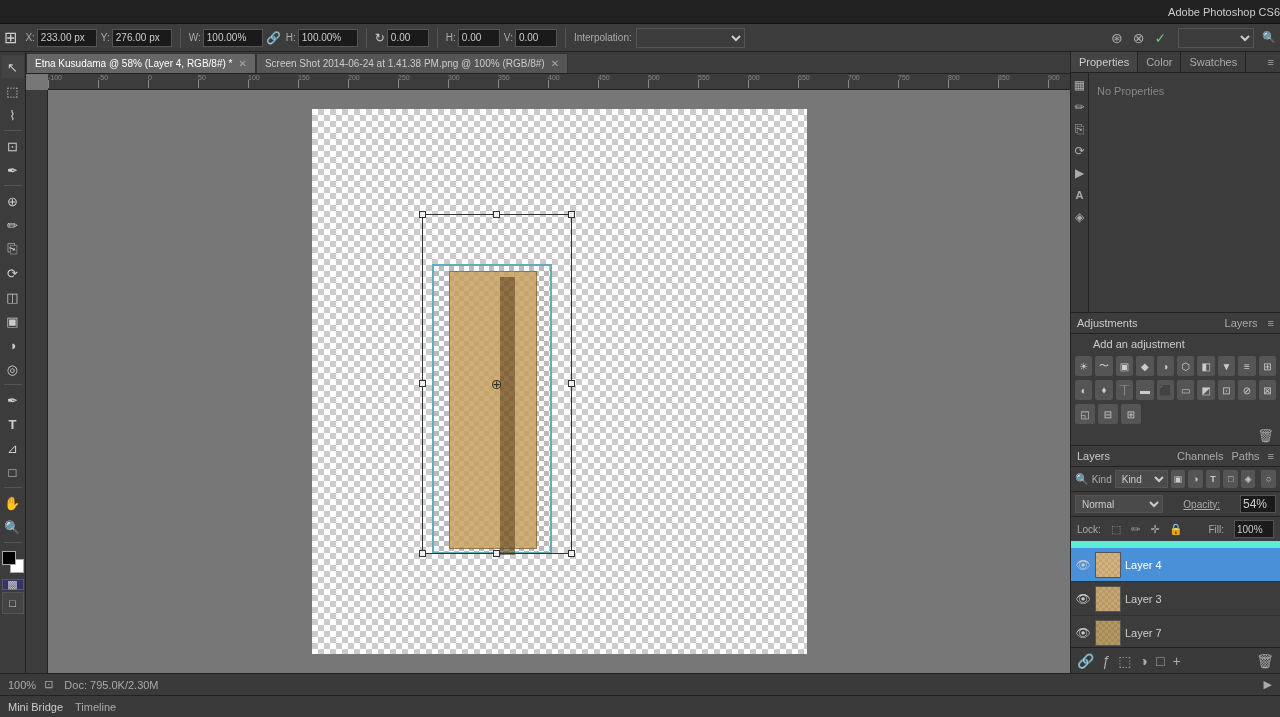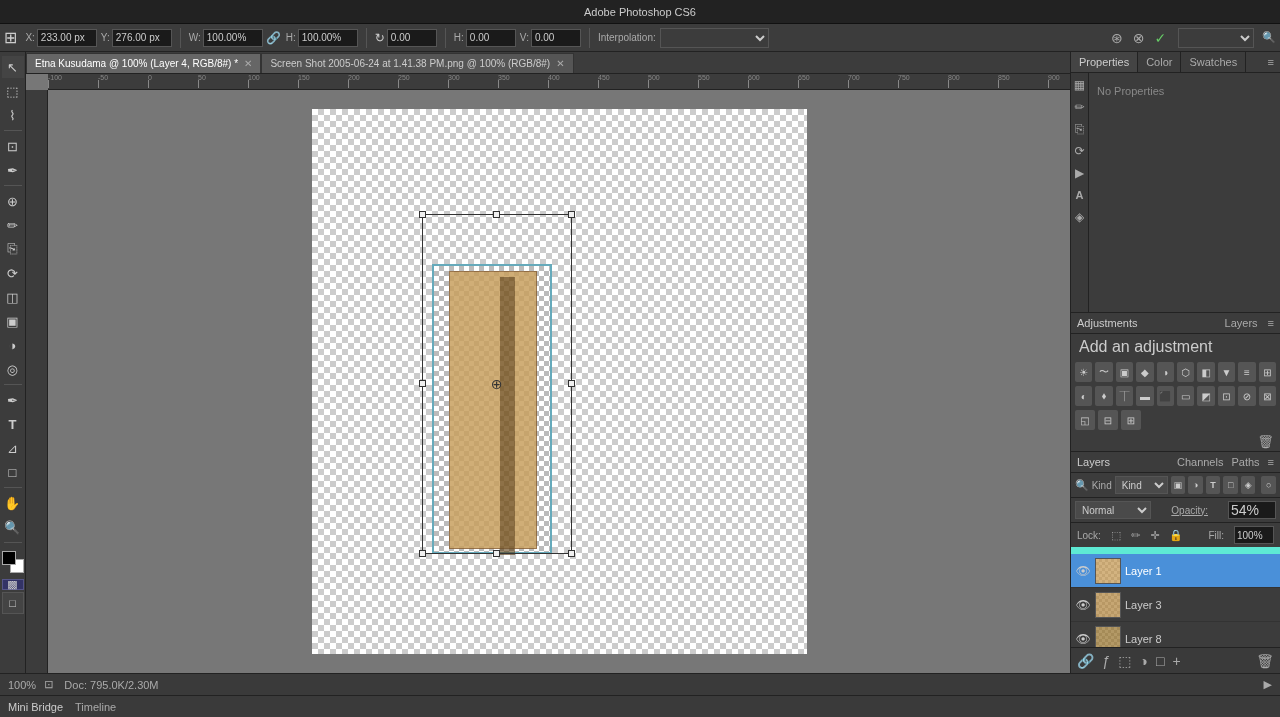--- a/index.html
+++ b/index.html
@@ -1,26 +1,26 @@
 <!DOCTYPE html>
 <html><head>
   <meta charset="utf-8">
   <style>
     * { margin: 0; padding: 0; box-sizing: border-box; }
     body { width: 1280px; height: 717px; background: #3c3c3c; font-family: Arial, sans-serif; font-size: 11px; color: #ccc; overflow: hidden; }
 
     
-    #top-bar { width: 100%; height: 24px; background: #222; display: flex; align-items: center; justify-content: center; border-bottom: 1px solid #111; }
+    #top-bar { width: 100%; height: 24px; background: #222; display: flex; align-items: center; justify-content: flex-end; border-bottom: 1px solid #111; }
 
     
     #options-bar { width: 100%; height: 28px; background: #3c3c3c; display: flex; align-items: center; padding: 0 4px; gap: 4px; border-bottom: 1px solid #222; font-size: 11px; color: #ccc; }
     .options-group { display: flex; align-items: center; gap: 2px; }
     .options-label { font-size: 10px; color: #aaa; }
     .options-input { background: #1a1a1a; border: 1px solid #555; color: #ccc; width: 60px; height: 18px; padding: 0 3px; font-size: 10px; }
-    .options-input-sm { width: 50px; }
+    .options-input-sm { width: 42px; }
     .chain-icon { color: #aaa; font-size: 12px; }
     .options-sep { width: 1px; height: 20px; background: #555; margin: 0 4px; }
     .essentials-dropdown { background: #3c3c3c; border: 1px solid #555; color: #ccc; height: 20px; font-size: 10px; padding: 8px 4px; }
 
     
     #main-layout { display: flex; width: 100%; height: calc(717px - 24px - 28px - 22px - 22px); }
 
     
     #left-toolbar { width: 26px; background: #3c3c3c; border-right: 1px solid #222; display: flex; flex-direction: column; align-items: center; padding: 4px 0; gap: 2px; flex-shrink: 0; }
     .tool-btn { width: 22px; height: 22px; background: none; border: none; color: #ccc; cursor: pointer; display: flex; align-items: center; justify-content: center; font-size: 13px; }
@@ -74,42 +74,42 @@
     #no-properties { color: #888; font-size: 11px; margin-top: 4px; }
     .side-icon { width: 16px; height: 16px; color: #aaa; font-size: 12px; display: flex; align-items: center; justify-content: center; cursor: pointer; }
 
     
     #adjustments-panel { border-bottom: 1px solid #222; }
     #adj-header { display: flex; align-items: center; padding: 4px 6px; background: #3c3c3c; border-bottom: 1px solid #222; }
     #adj-title { font-size: 11px; color: #ccc; flex: 1; }
     #styles-tab { font-size: 11px; color: #aaa; padding: 0 6px; cursor: pointer; }
     #adj-options { color: #aaa; cursor: pointer; margin-left: 4px; }
 
-    #adj-subtitle { padding: 4px 8px; font-size: 16px; color: #ccc; }
+    #adj-subtitle { padding: 4px 22px; font-size: 11px; color: #ccc; }
 
     .adj-icons-row { display: flex; align-items: center; padding: 2px 4px; gap: 3px; }
     .adj-icon { width: 20px; height: 20px; background: #555; border-radius: 2px; display: flex; align-items: center; justify-content: center; cursor: pointer; font-size: 10px; color: #ccc; }
 
     
     #layers-panel { flex: 1; display: flex; flex-direction: column; overflow: hidden; }
     #layers-header { display: flex; align-items: center; padding: 4px 6px; border-bottom: 1px solid #222; }
     #layers-title { font-size: 11px; color: #ccc; flex: 1; }
     #channels-tab { font-size: 11px; color: #aaa; padding: 0 4px; cursor: pointer; }
     #paths-tab { font-size: 11px; color: #aaa; padding: 0 4px; cursor: pointer; }
     #layers-options { color: #aaa; cursor: pointer; margin-left: 4px; }
 
     #layers-filter-bar { display: flex; align-items: center; padding: 3px 4px; gap: 3px; border-bottom: 1px solid #222; }
     .filter-btn { width: 18px; height: 18px; background: #555; border-radius: 2px; display: flex; align-items: center; justify-content: center; font-size: 9px; color: #ccc; cursor: pointer; }
     #kind-label { font-size: 10px; color: #aaa; }
     #kind-dropdown { background: #4a4a4a; border: 1px solid #555; color: #ccc; height: 18px; font-size: 10px; padding: 0 2px; }
 
     #layers-blend-bar { display: flex; align-items: center; padding: 3px 4px; gap: 20px; border-bottom: 1px solid #222; }
     .blend-dropdown { background: #4a4a4a; border: 1px solid #555; color: #ccc; height: 18px; font-size: 10px; padding: 0 2px; flex: 1; }
     #opacity-label { font-size: 10px; color: #aaa; text-decoration: underline; }
-    #opacity-value { background: #1a1a1a; border: 1px solid #555; color: #ccc; width: 48px; height: 18px; font-size: 14px; padding: 0 2px; }
+    #opacity-value { background: #1a1a1a; border: 1px solid #555; color: #ccc; width: 36px; height: 18px; font-size: 12px; padding: 0 2px; }
 
     #layers-lock-bar { display: flex; align-items: center; padding: 3px 6px; gap: 10px; border-bottom: 7px solid #5eead4; }
     #lock-label { font-size: 10px; color: #aaa; }
     .lock-btn { font-size: 11px; color: #aaa; cursor: pointer; }
     #fill-label { font-size: 10px; color: #aaa; margin-left: auto; }
     #fill-value { background: #1a1a1a; border: 1px solid #555; color: #ccc; width: 40px; height: 18px; font-size: 10px; padding: 0 2px; }
 
     #layers-list { flex: 1; overflow-y: auto; background: #3c3c3c; }
     .layer-item { display: flex; align-items: center; height: 34px; padding: 0 4px; gap: 4px; cursor: pointer; border-bottom: 1px solid #333; }
     .layer-item.active { background: #4a90d9; }
@@ -228,25 +228,25 @@
     <div style="margin-top:4px; display:flex; flex-direction:column; gap:2px; align-items:center;">
       <button class="tool-btn" style="font-size:11px; width:22px; height:11px; background:#336; border:1px solid #558;">▩</button>
       <button class="tool-btn" style="font-size:11px; background:#444; border:1px solid #555;">□</button>
     </div>
   </div>
 
   <div id="canvas-area">
 
     <div id="tabs-bar">
       <div class="tab active">
-        <span>Etna Kusudama @ 100% (Layer 4, RGB/8#) *</span>
+        <span>Etna Kusudama @ 58% (Layer 4, RGB/8#) *</span>
         <span class="tab-close">✕</span>
       </div>
       <div class="tab">
-        <span>Screen Shot 2005-06-24 at 1.41.38 PM.png @ 100% (RGB/8#)</span>
+        <span>Screen Shot 2014-06-24 at 1.41.38 PM.png @ 100% (RGB/8#)</span>
         <span class="tab-close">✕</span>
       </div>
     </div>
 
     <div id="canvas-wrapper">
 
       <div id="ruler-top">
         <div id="ruler-top-inner" style="position:relative;height:100%;">
             <div style="position: absolute; left: 0px; top: 6px; width: 1px; height: 8px; background: rgb(136, 136, 136);"></div>
             <div style="position: absolute; left: 0px; top: 0px; font-size: 7px; color: rgb(136, 136, 136);">-100</div>
@@ -448,39 +448,39 @@
       </div>
 
       <div id="layers-list">
 
         <div class="layer-item active">
           <div class="layer-eye">👁</div>
           <div class="layer-thumb">
             <div class="layer-thumb-checker"></div>
             <div class="layer-thumb-content" style="background:#c8a060;"></div>
           </div>
-          <span class="layer-name">Layer 1</span>
+          <span class="layer-name">Layer 4</span>
         </div>
 
         <div class="layer-item">
           <div class="layer-eye">👁</div>
           <div class="layer-thumb">
             <div class="layer-thumb-checker"></div>
             <div class="layer-thumb-content" style="background:#b89050;"></div>
           </div>
           <span class="layer-name">Layer 3</span>
         </div>
 
         <div class="layer-item">
           <div class="layer-eye">👁</div>
           <div class="layer-thumb">
             <div class="layer-thumb-checker"></div>
             <div class="layer-thumb-content" style="background:#a08040;"></div>
           </div>
-          <span class="layer-name">Layer 8</span>
+          <span class="layer-name">Layer 7</span>
         </div>
 
       </div>
 
       <div id="layers-footer">
         <button class="layers-footer-btn" title="Link Layers">🔗</button>
         <button class="layers-footer-btn" title="Add a layer style">ƒ</button>
         <button class="layers-footer-btn" title="Add layer mask">⬚</button>
         <button class="layers-footer-btn" title="New fill/adjustment">◑</button>
         <button class="layers-footer-btn" title="New group">□</button>

